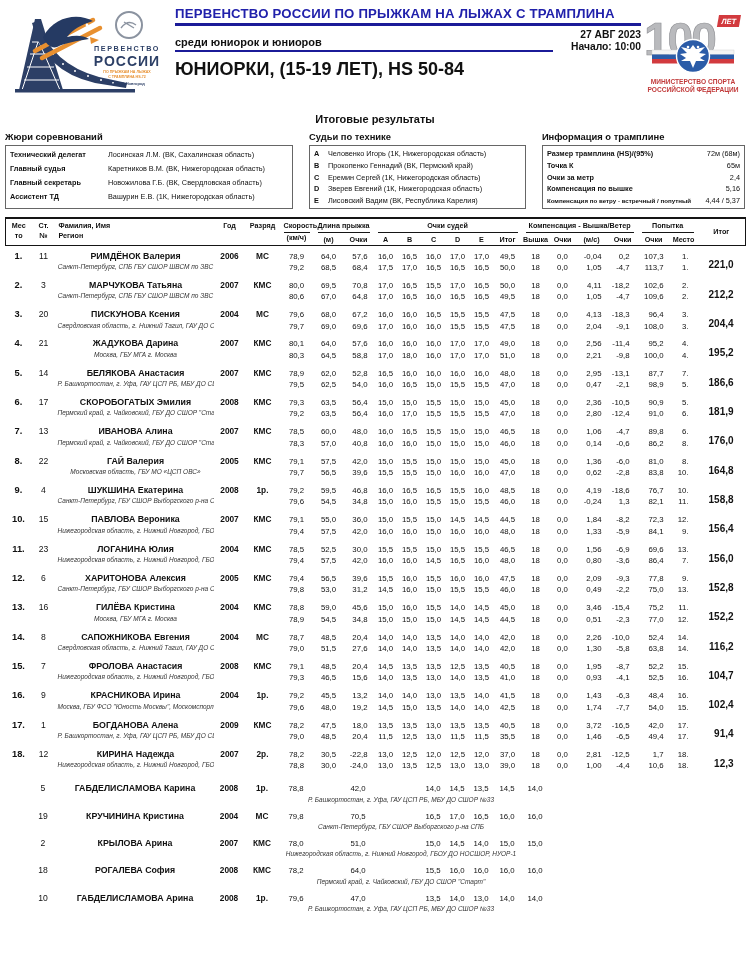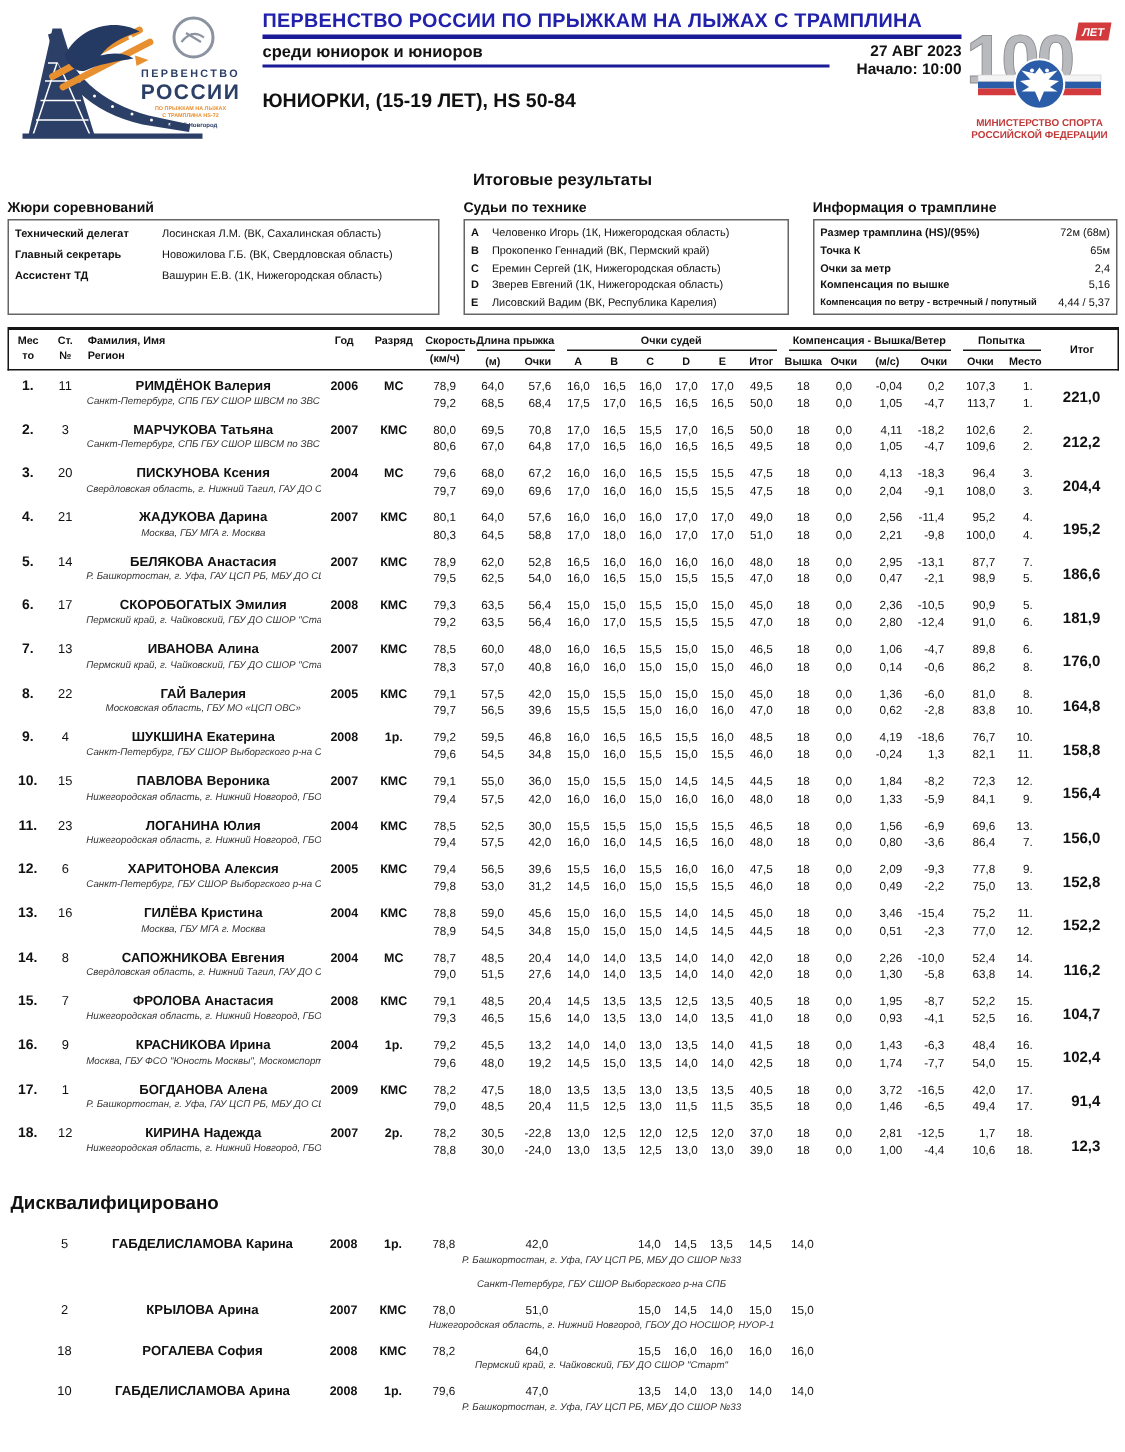--- a/index.html
+++ b/index.html
@@ -5,25 +5,25 @@
 *{margin:0;padding:0;box-sizing:border-box}
 html,body{background:#fff}
 body{width:750px;height:968px;font-family:"Liberation Sans",sans-serif;color:#111;overflow:hidden}
 .page{padding:6px 5px 0 5px}
 
 .hdr{display:flex;align-items:flex-start}
 .logo-l{flex:0 0 162px}
 .hc{flex:1;min-width:0;padding-left:8px}
 .logo-r{flex:0 0 102px;margin-left:2px}
 .title{font-size:13.2px;font-weight:bold;color:#2121ab;letter-spacing:.2px;padding-bottom:2px;border-bottom:3px solid #1b1b98;white-space:nowrap}
-.subrow{display:flex;align-items:flex-start;margin-top:3px}
+.subrow{display:flex;align-items:flex-end;margin-top:3px}
 .subtitle{flex:1;font-size:11px;font-weight:bold;height:16px;border-bottom:2px solid #1b1b98}
 .dateblk{width:88px;text-align:right;font-size:10.3px;font-weight:bold;line-height:11.5px}
 .loc{font-size:8.3px;font-weight:bold;margin-top:6px;line-height:10.5px}
-.cat{font-size:13px;font-weight:bold;margin-top:7px}
+.cat{font-size:18px;font-weight:bold;margin-top:7px}
 .res-title{text-align:center;font-size:11px;font-weight:bold;margin:7px 0 4px}
 
 .info-row{display:flex;margin-top:6px}
 .sec-h{font-size:9.4px;font-weight:bold;margin-bottom:3px}
 .box{border:1.5px solid #666;padding:2px 4px;height:64px;overflow:hidden}
 .w-jury{width:292px;margin-right:16px}
 .w-jud{width:220px;margin-right:16px}
 .w-hill{width:206px}
 .ir{display:flex;font-size:7.3px}
 .jury .ir{line-height:14px}
@@ -142,20 +142,24 @@
   <div class="res-title">Итоговые результаты</div>
 
   <div class="info-row">
 
     <div class="w-jury jury">
       <div class="sec-h">Жюри соревнований</div>
       <div class="box">
         <div class="ir">
             <span class="lb">Технический делегат</span>
             <span class="vl">Лосинская Л.М. (ВК, Сахалинская область)</span>
+          </div>
+        <div class="ir">
+            <span class="lb">Главный судья</span>
+            <span class="vl">Каретников В.М. (ВК, Нижегородская область)</span>
           </div>
         <div class="ir">
             <span class="lb">Главный секретарь</span>
             <span class="vl">Новожилова Г.Б. (ВК, Свердловская область)</span>
           </div>
         <div class="ir">
             <span class="lb">Ассистент ТД</span>
             <span class="vl">Вашурин Е.В. (1К, Нижегородская область)</span>
           </div>
       </div>
@@ -1066,21 +1070,20 @@
           <td>18</td>
           <td>0,0</td>
           <td class="n-r pr6">1,00</td>
           <td class="n-r pr8">-4,4</td>
           <td class="n-r pr6">10,6</td>
           <td class="n-r pr9">18.</td>
         </tr>
       </tbody>
   </table>
 
-  <div class="dq-h">Дисквалифицировано</div>
   <table class="rt dqt">
     <colgroup>
       <col style="width:26px">
         <col style="width:24px">
         <col style="width:158px">
         <col style="width:32px">
         <col style="width:34px">
       <col style="width:34px">
         <col style="width:30px">
         <col style="width:30px">
@@ -1118,20 +1121,40 @@
           <td>14,5</td>
           <td>14,0</td>
           <td colspan="6"></td>
         </tr>
         <tr class="dl2">
           <td colspan="2"></td>
           <td class="c-name" colspan="19">
             <div class="rg">Р. Башкортостан, г. Уфа, ГАУ ЦСП РБ, МБУ ДО СШОР №33</div>
           </td>
         </tr>
+        <tr class="dl1">
+          <td></td>
+          <td class="c-bib">19</td>
+          <td class="c-name">
+            <div class="nm">КРУЧИНИНА Кристина</div>
+          </td>
+          <td class="c-year">2004</td>
+          <td class="c-cls">МС</td>
+          <td>79,8</td>
+          <td></td>
+          <td>70,5</td>
+          <td></td>
+          <td></td>
+          <td>16,5</td>
+          <td>17,0</td>
+          <td>16,5</td>
+          <td>16,0</td>
+          <td>16,0</td>
+          <td colspan="6"></td>
+        </tr>
         <tr class="dl2">
           <td colspan="2"></td>
           <td class="c-name" colspan="19">
             <div class="rg">Санкт-Петербург, ГБУ СШОР Выборгского р-на СПБ</div>
           </td>
         </tr>
         <tr class="dl1">
           <td></td>
           <td class="c-bib">2</td>
           <td class="c-name">

